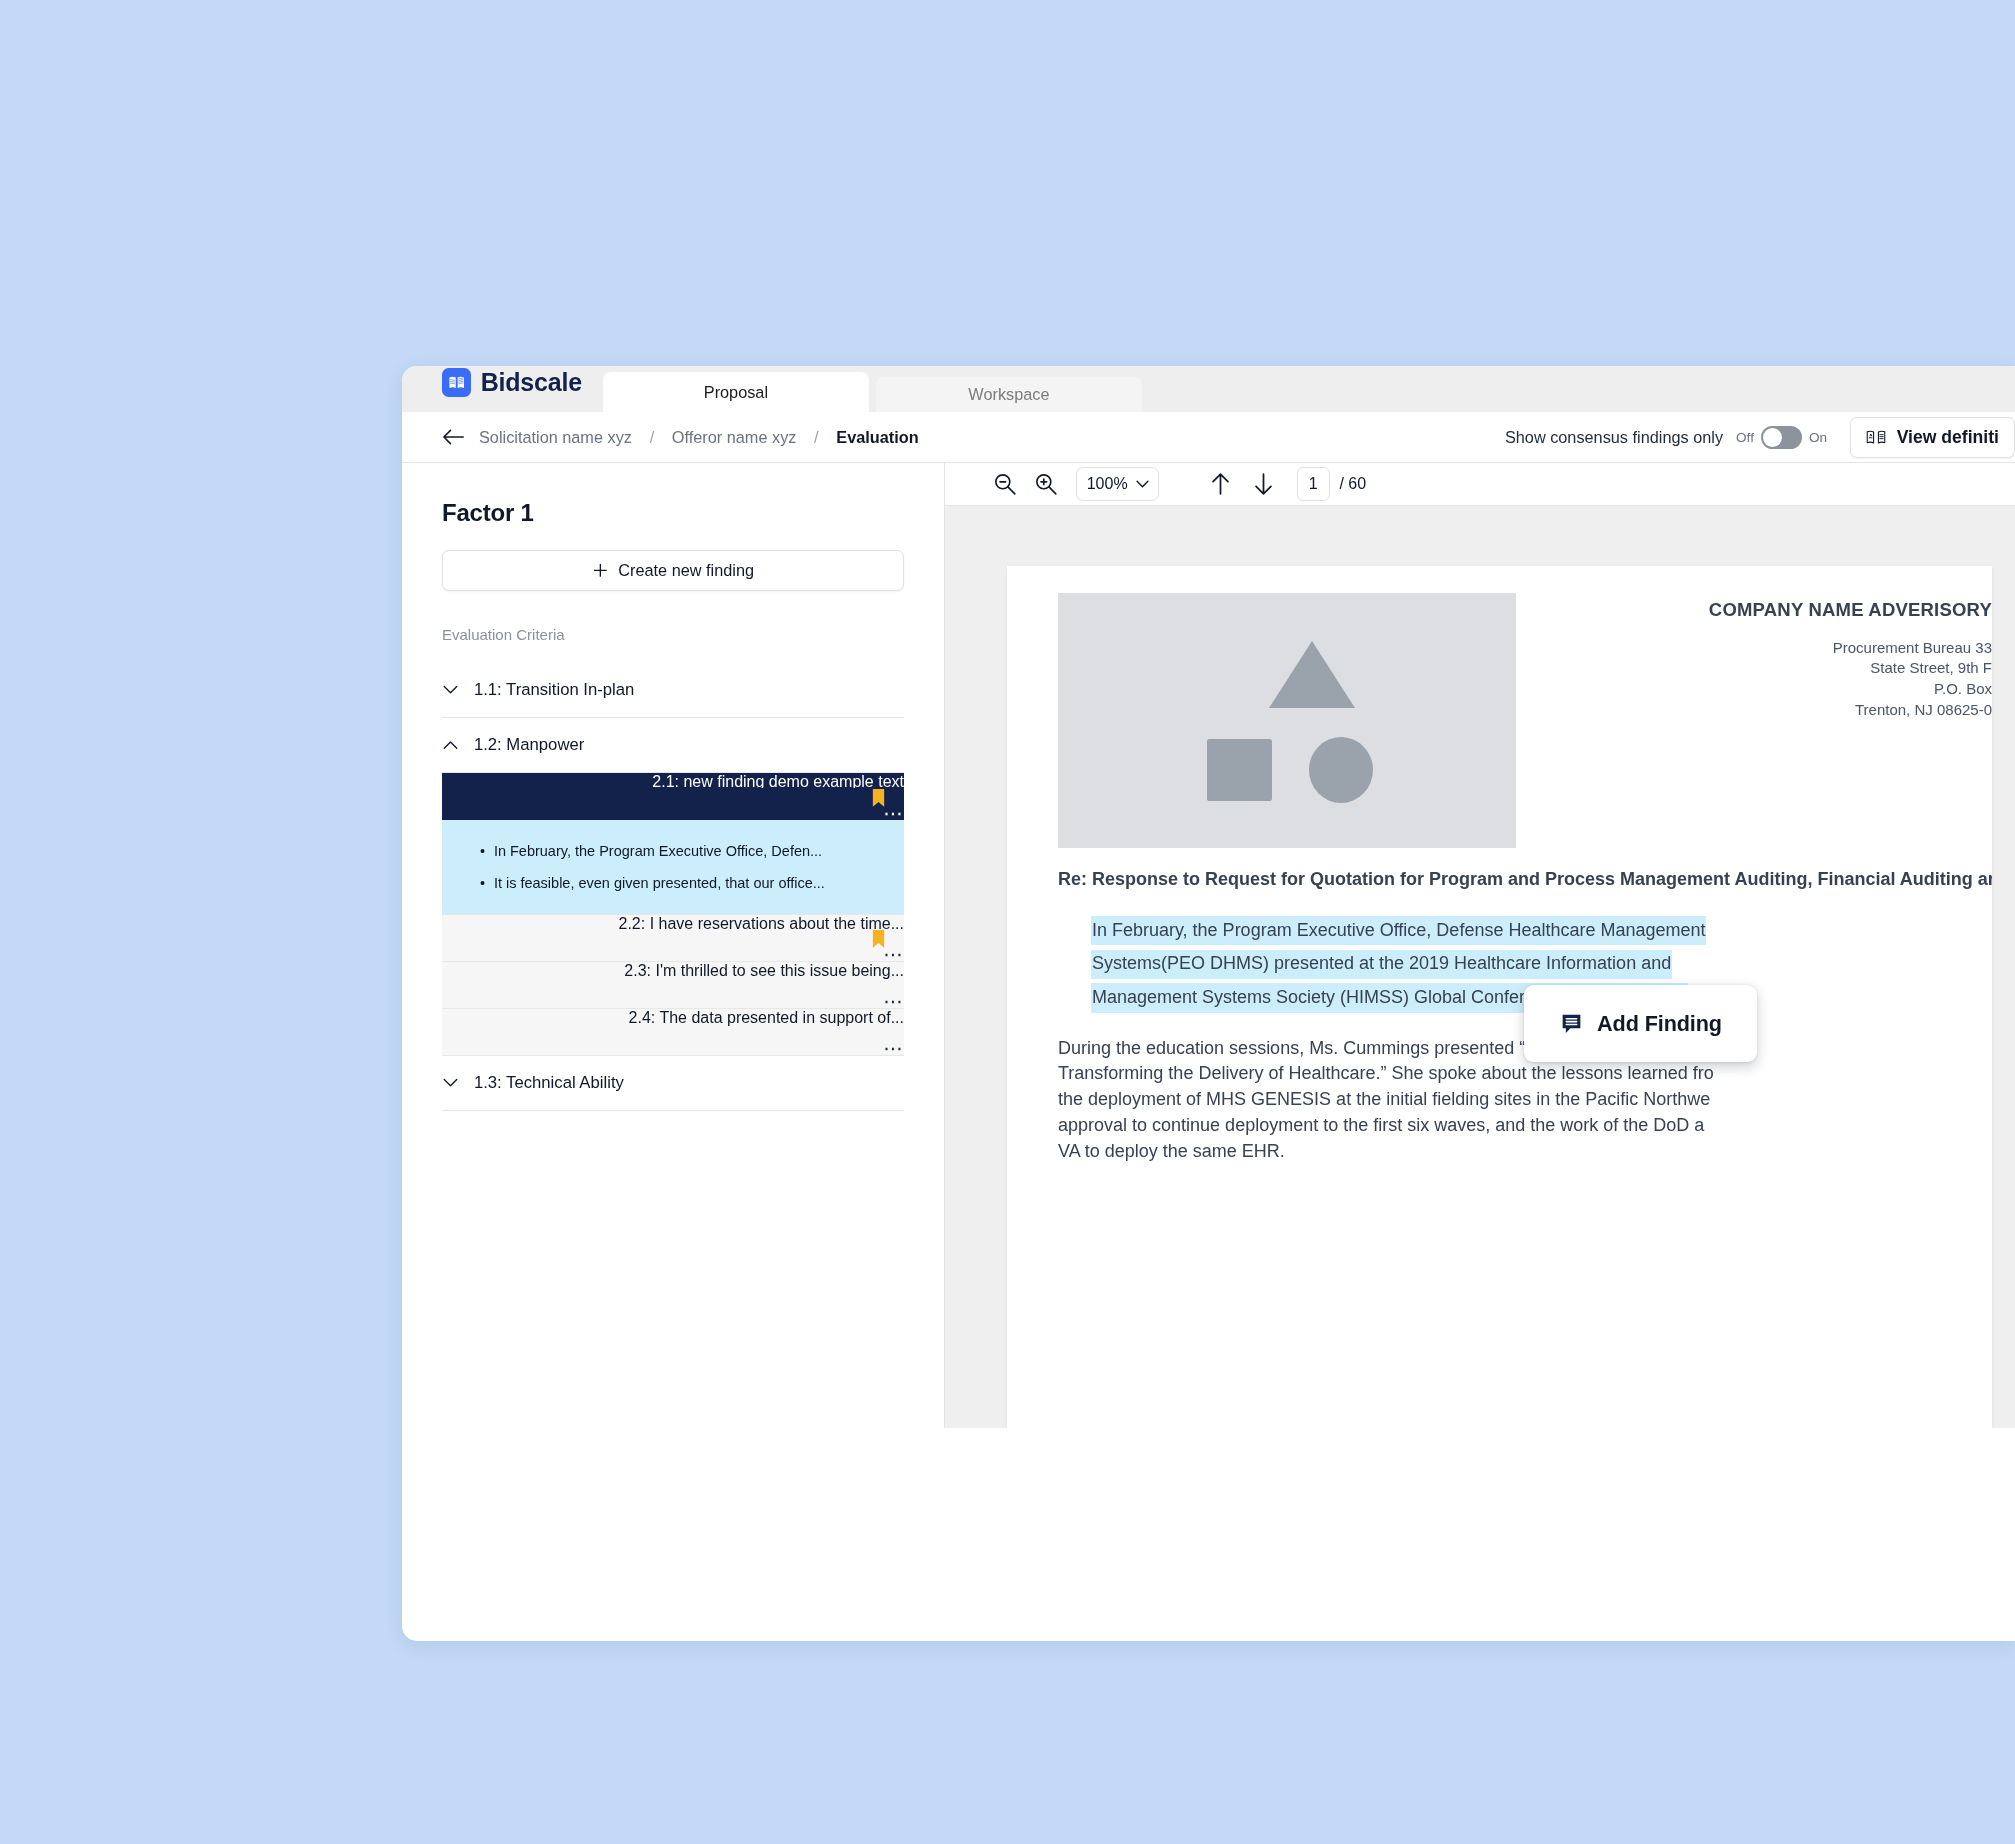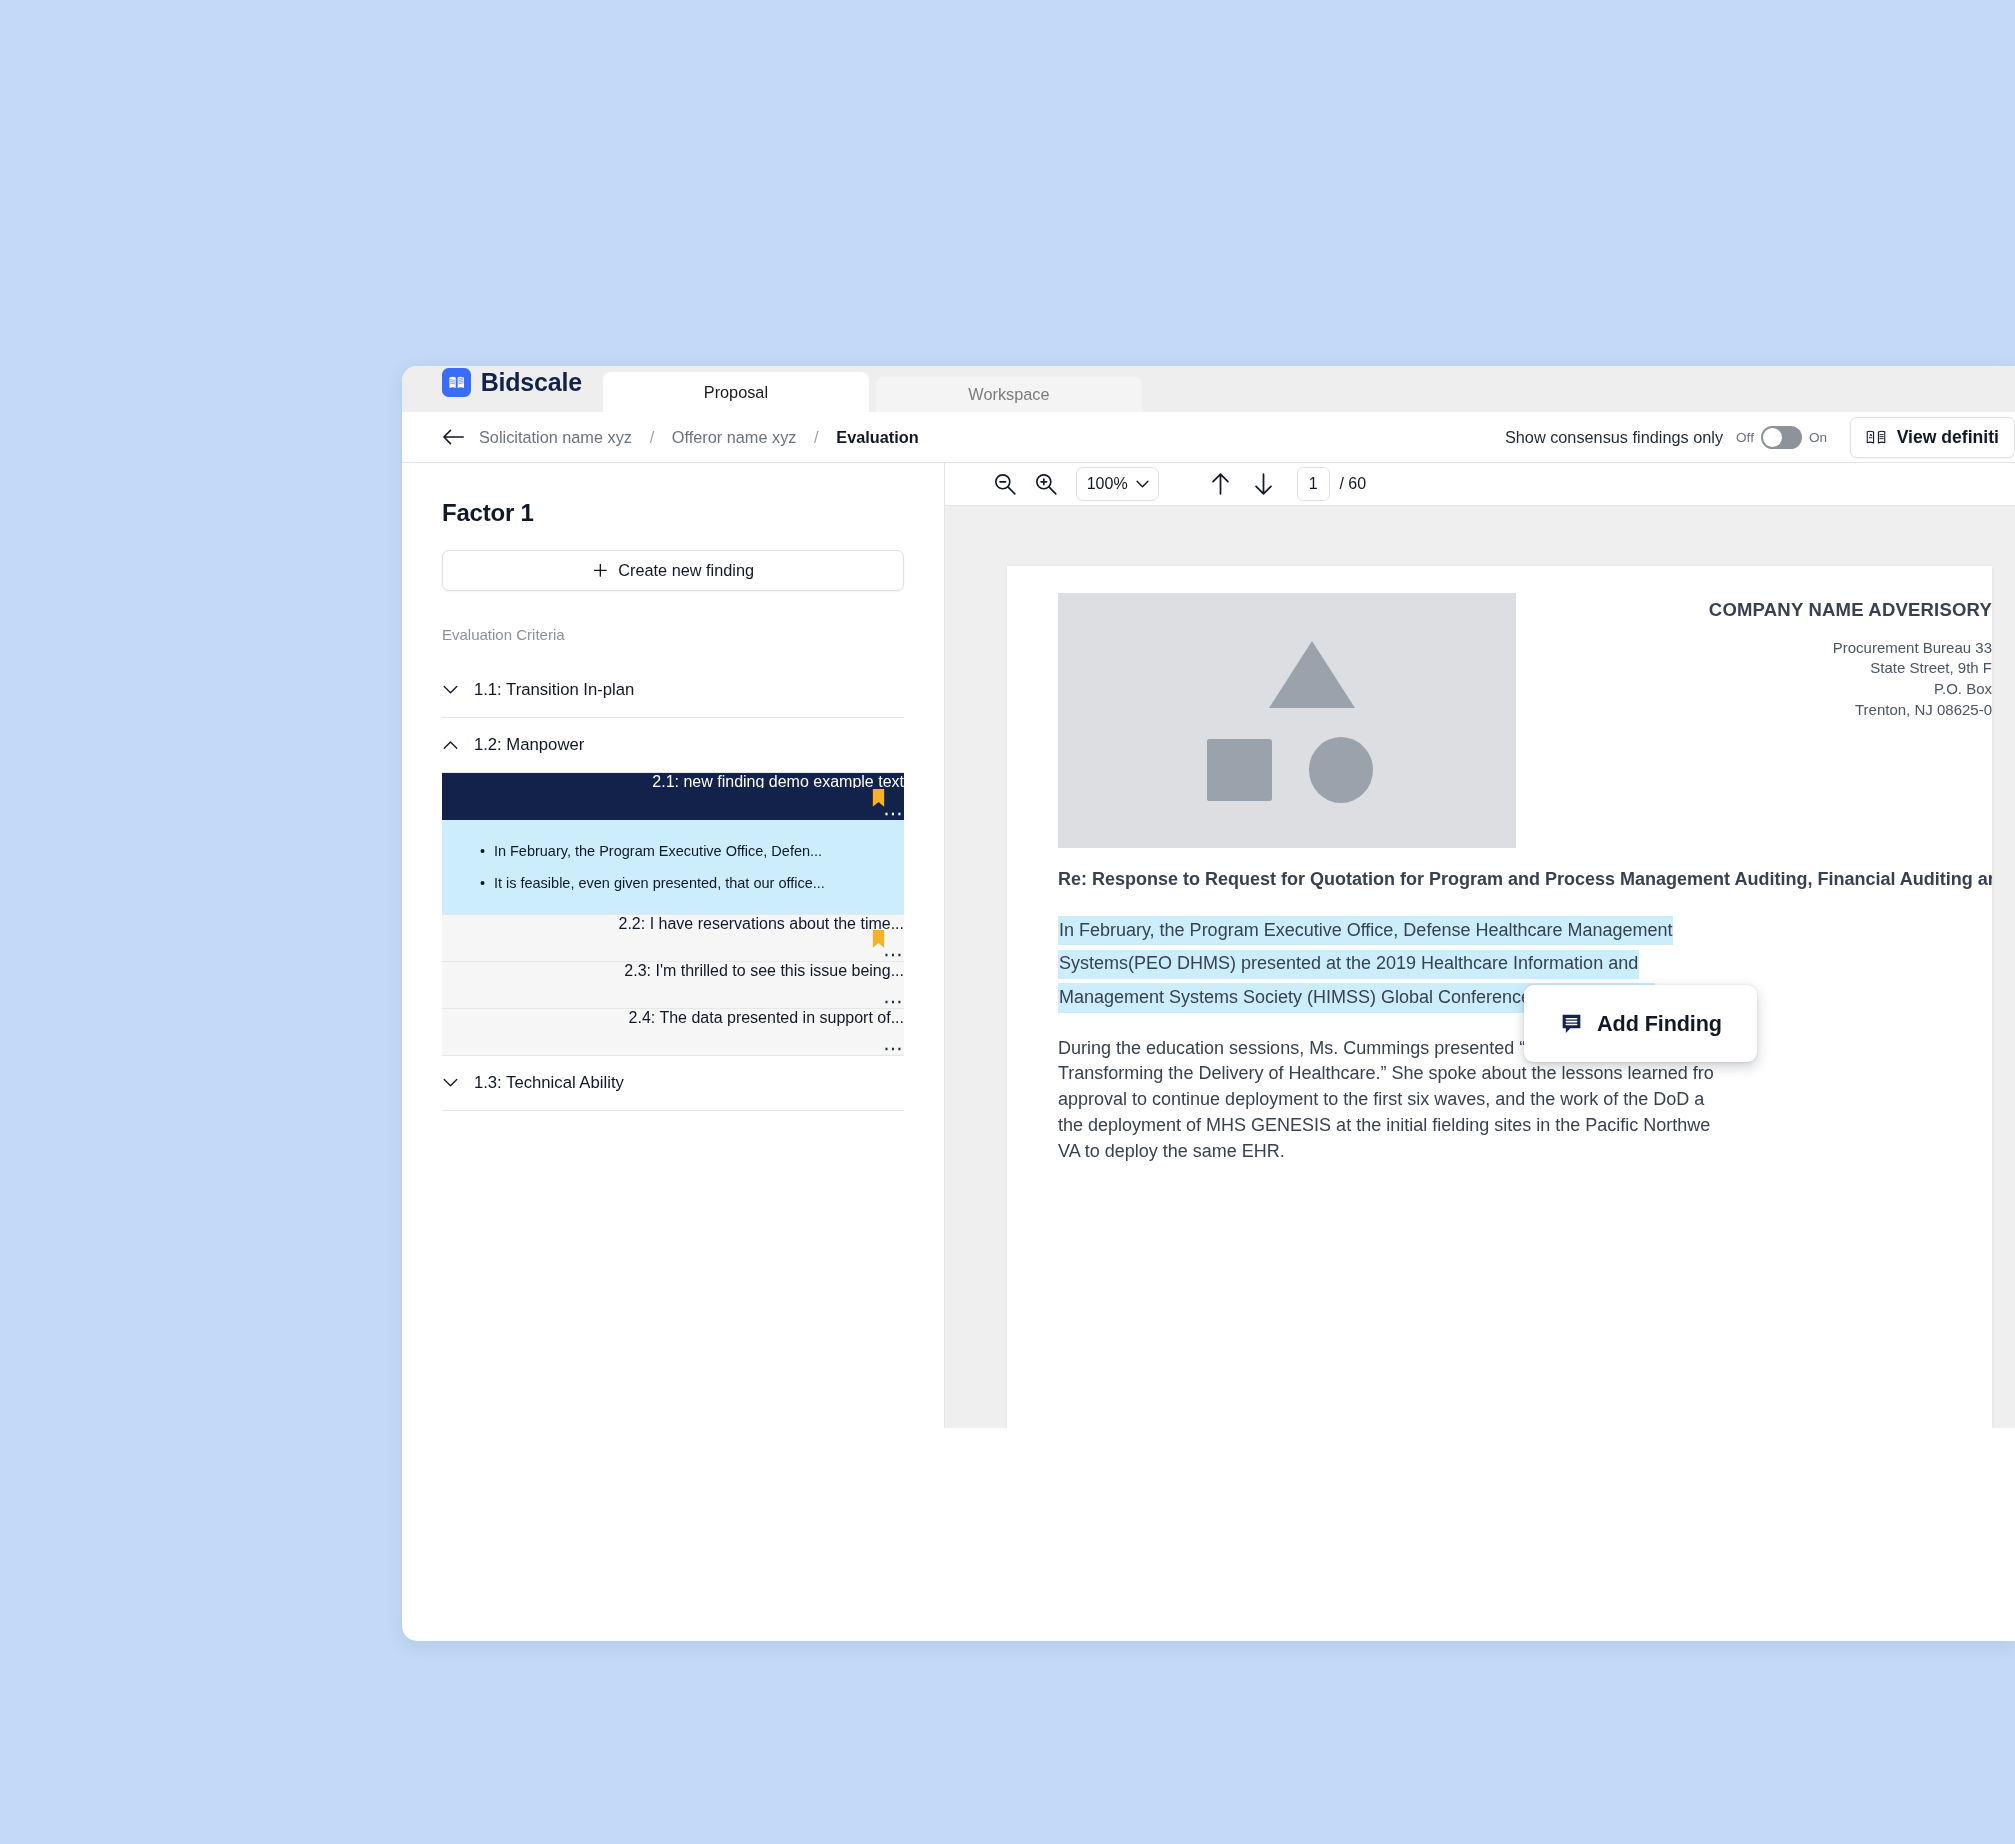--- a/index.html
+++ b/index.html
@@ -424,21 +424,21 @@
     line-height: 1.43;
     margin-top: 23px;
     white-space: nowrap;
   }
   .doc-para.highlighted span.hl {
     background: #cceefc;
     display: inline-block;
     padding: 1.8px 0.9px;
   }
   .doc-para .ln { display: block; }
-  .doc-para.highlighted .ln { margin-bottom: 4.4px; }
+  .doc-para.highlighted .ln { margin-bottom: 4.4px; margin-left: 33px; }
 
   
   .add-finding-popup {
     position: absolute;
     left: 1524px;
     top: 985px;
     width: 233px;
     height: 77px;
     background: #ffffff;
     border-radius: 9.7px;
@@ -686,22 +686,22 @@
 
             <div class="doc-para highlighted">
               <span class="ln"><span class="hl">In February, the Program Executive Office, Defense Healthcare Management</span></span>
               <span class="ln"><span class="hl">Systems(PEO DHMS) presented at the 2019 Healthcare Information and</span></span>
               <span class="ln"><span class="hl">Management Systems Society (HIMSS) Global Conference and Exhibition.</span></span>
             </div>
 
             <div class="doc-para">
               <span class="ln">During the education sessions, Ms. Cummings presented “MHS GENESIS:</span>
               <span class="ln">Transforming the Delivery of Healthcare.” She spoke about the lessons learned fro</span>
+              <span class="ln">the deployment of MHS GENESIS at the initial fielding sites in the Pacific Northwe</span>
               <span class="ln">approval to continue deployment to the first six waves, and the work of the DoD a</span>
-              <span class="ln">the deployment of MHS GENESIS at the initial fielding sites in the Pacific Northwe</span>
               <span class="ln">VA to deploy the same EHR.</span>
             </div>
           </div>
 
         </div>
       </div>
     </div>
   </div>
 </div>
 

